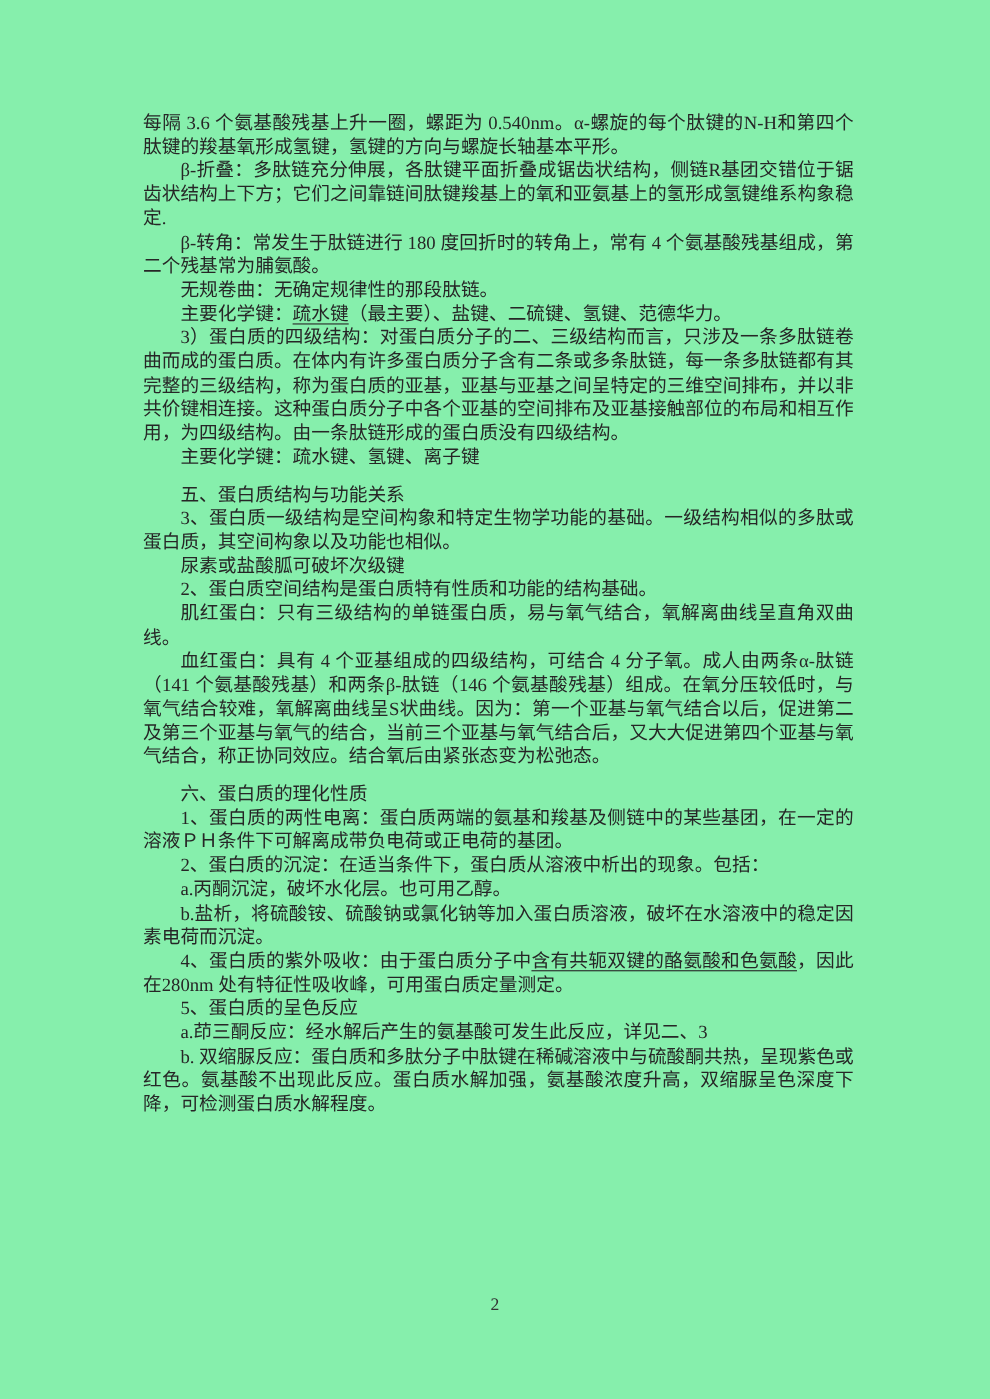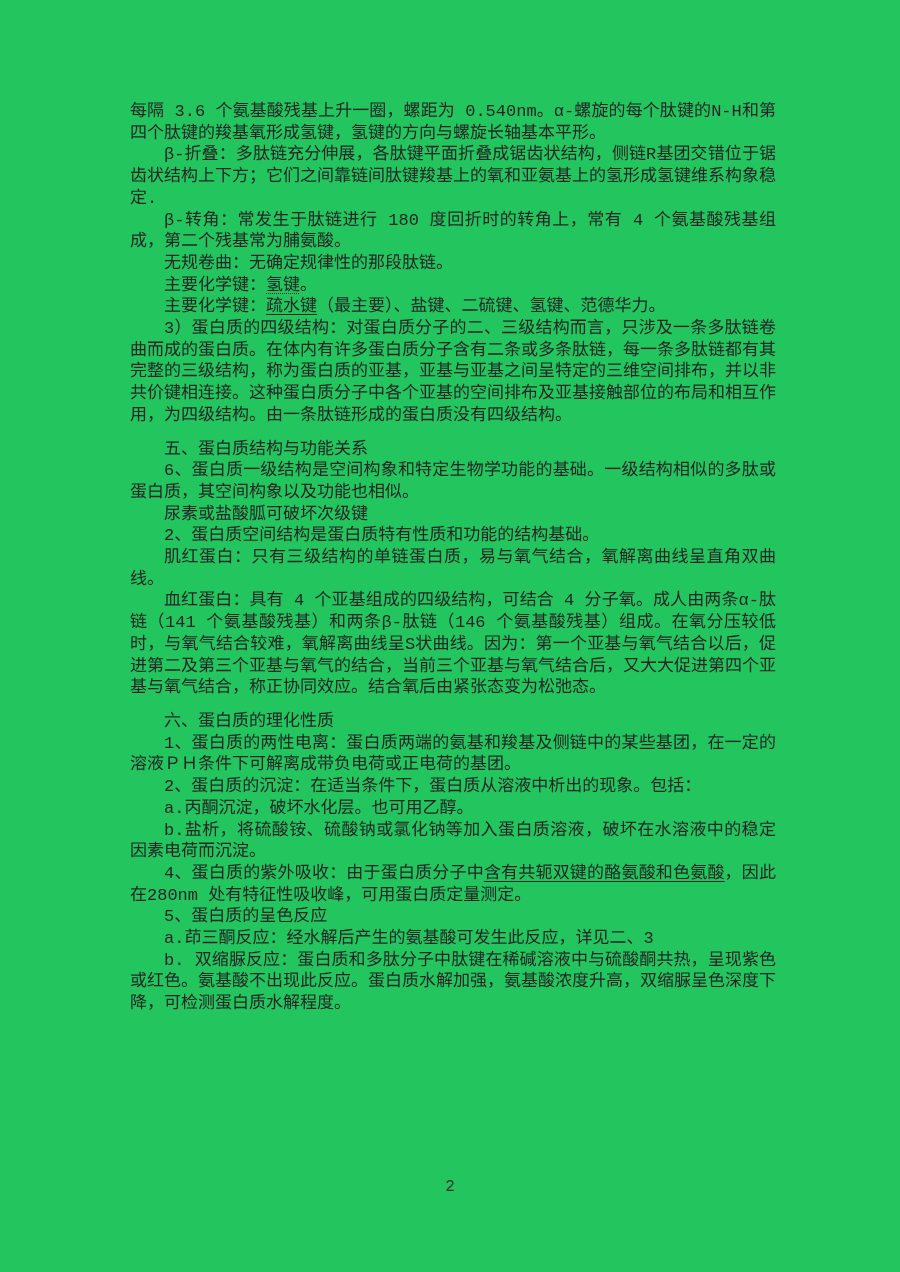--- a/index.html
+++ b/index.html
@@ -4,23 +4,23 @@
 <style>
   html, body {
     margin: 0;
     padding: 0;
     background: #ffffff;
   }
   .page {
     position: relative;
     width: 900px;
     height: 1272px;
-    background: #22c55e;
+    background: #86efac;
     overflow: hidden;
-    font-family: Liberation Mono, monospace;
+    font-family: Liberation Serif, serif;
     color: #262626;
   }
   .doc-body {
     position: absolute;
     top: 101px;
     left: 130px;
     width: 646px;
     font-size: 17px;
     line-height: 21.7px;
     text-align: justify;
@@ -54,26 +54,26 @@
 </style>
 </head>
 <body>
 
 <div class="page">
   <div class="doc-body">
       <p class="para"><span>每隔 3.6 个氨基酸残基上升一圈，螺距为 0.540nm。α-螺旋的每个肽键的N-H和第四个肽键的羧基氧形成氢键，氢键的方向与螺旋长轴基本平形。</span></p>
       <p class="para indent"><span>β-折叠：多肽链充分伸展，各肽键平面折叠成锯齿状结构，侧链R基团交错位于锯齿状结构上下方；它们之间靠链间肽键羧基上的氧和亚氨基上的氢形成氢键维系构象稳定.</span></p>
       <p class="para indent"><span>β-转角：常发生于肽链进行 180 度回折时的转角上，常有 4 个氨基酸残基组成，第二个残基常为脯氨酸。</span></p>
       <p class="para indent"><span>无规卷曲：无确定规律性的那段肽链。</span></p>
-      <p class="para indent"><span>主要化学键：</span><span class="u-dot">氢键</span><span>。</span></p>
       <p class="para indent"><span>主要化学键：</span><span class="u">疏水键</span><span>（最主要）、盐键、二硫键、氢键、范德华力。</span></p>
       <p class="para indent"><span>3）蛋白质的四级结构：对蛋白质分子的二、三级结构而言，只涉及一条多肽链卷曲而成的蛋白质。在体内有许多蛋白质分子含有二条或多条肽链，每一条多肽链都有其完整的三级结构，称为蛋白质的亚基，亚基与亚基之间呈特定的三维空间排布，并以非共价键相连接。这种蛋白质分子中各个亚基的空间排布及亚基接触部位的布局和相互作用，为四级结构。由一条肽链形成的蛋白质没有四级结构。</span></p>
+      <p class="para indent"><span>主要化学键：疏水键、氢键、离子键</span></p>
       <p class="para blank"></p>
       <p class="para indent"><span>五、蛋白质结构与功能关系</span></p>
-      <p class="para indent"><span>6、蛋白质一级结构是空间构象和特定生物学功能的基础。一级结构相似的多肽或蛋白质，其空间构象以及功能也相似。</span></p>
+      <p class="para indent"><span>3、蛋白质一级结构是空间构象和特定生物学功能的基础。一级结构相似的多肽或蛋白质，其空间构象以及功能也相似。</span></p>
       <p class="para indent"><span>尿素或盐酸胍可破坏次级键</span></p>
       <p class="para indent"><span>2、蛋白质空间结构是蛋白质特有性质和功能的结构基础。</span></p>
       <p class="para indent"><span>肌红蛋白：只有三级结构的单链蛋白质，易与氧气结合，氧解离曲线呈直角双曲线。</span></p>
       <p class="para indent"><span>血红蛋白：具有 4 个亚基组成的四级结构，可结合 4 分子氧。成人由两条α-肽链（141 个氨基酸残基）和两条β-肽链（146 个氨基酸残基）组成。在氧分压较低时，与氧气结合较难，氧解离曲线呈S状曲线。因为：第一个亚基与氧气结合以后，促进第二及第三个亚基与氧气的结合，当前三个亚基与氧气结合后，又大大促进第四个亚基与氧气结合，称正协同效应。结合氧后由紧张态变为松弛态。</span></p>
       <p class="para blank"></p>
       <p class="para indent"><span>六、蛋白质的理化性质</span></p>
       <p class="para indent"><span>1、蛋白质的两性电离：蛋白质两端的氨基和羧基及侧链中的某些基团，在一定的溶液ＰＨ条件下可解离成带负电荷或正电荷的基团。</span></p>
       <p class="para indent"><span>2、蛋白质的沉淀：在适当条件下，蛋白质从溶液中析出的现象。包括：</span></p>
       <p class="para indent"><span>a.丙酮沉淀，破坏水化层。也可用乙醇。</span></p>
       <p class="para indent"><span>b.盐析，将硫酸铵、硫酸钠或氯化钠等加入蛋白质溶液，破坏在水溶液中的稳定因素电荷而沉淀。</span></p>

